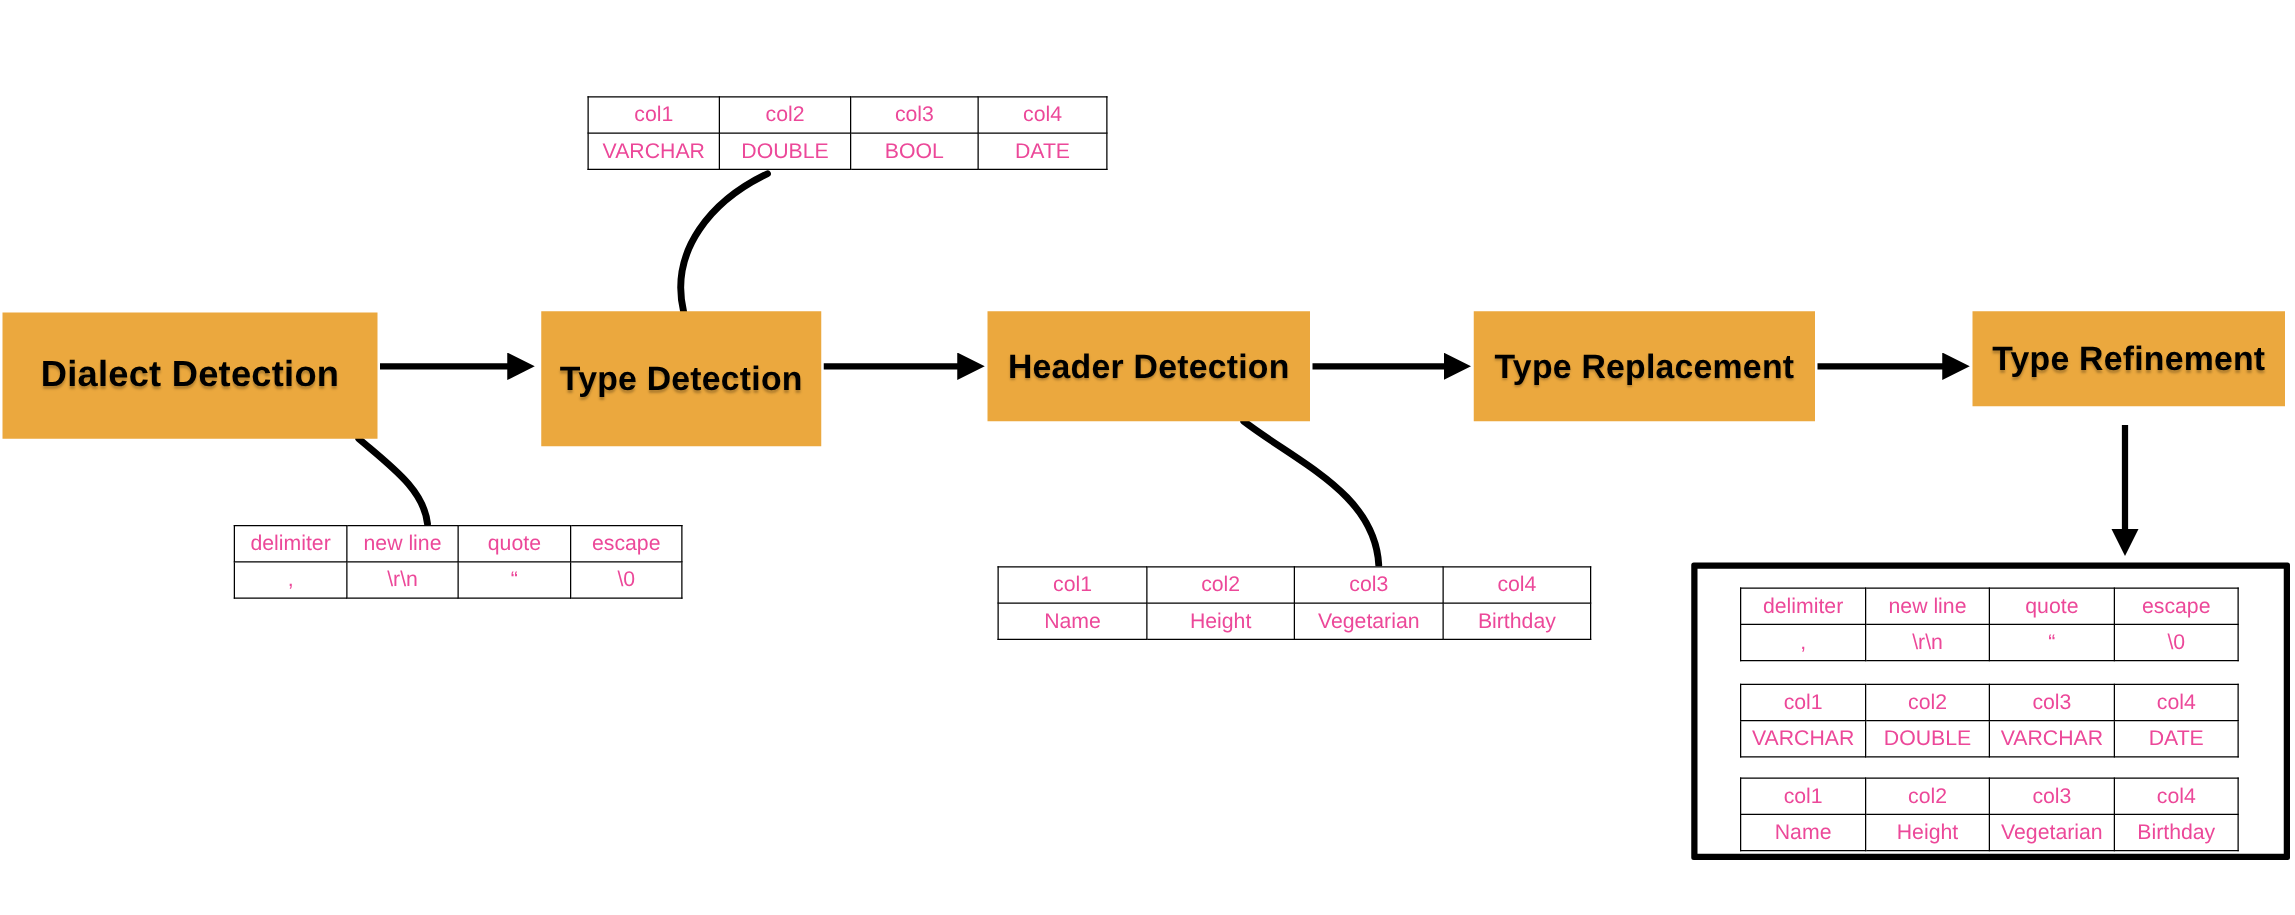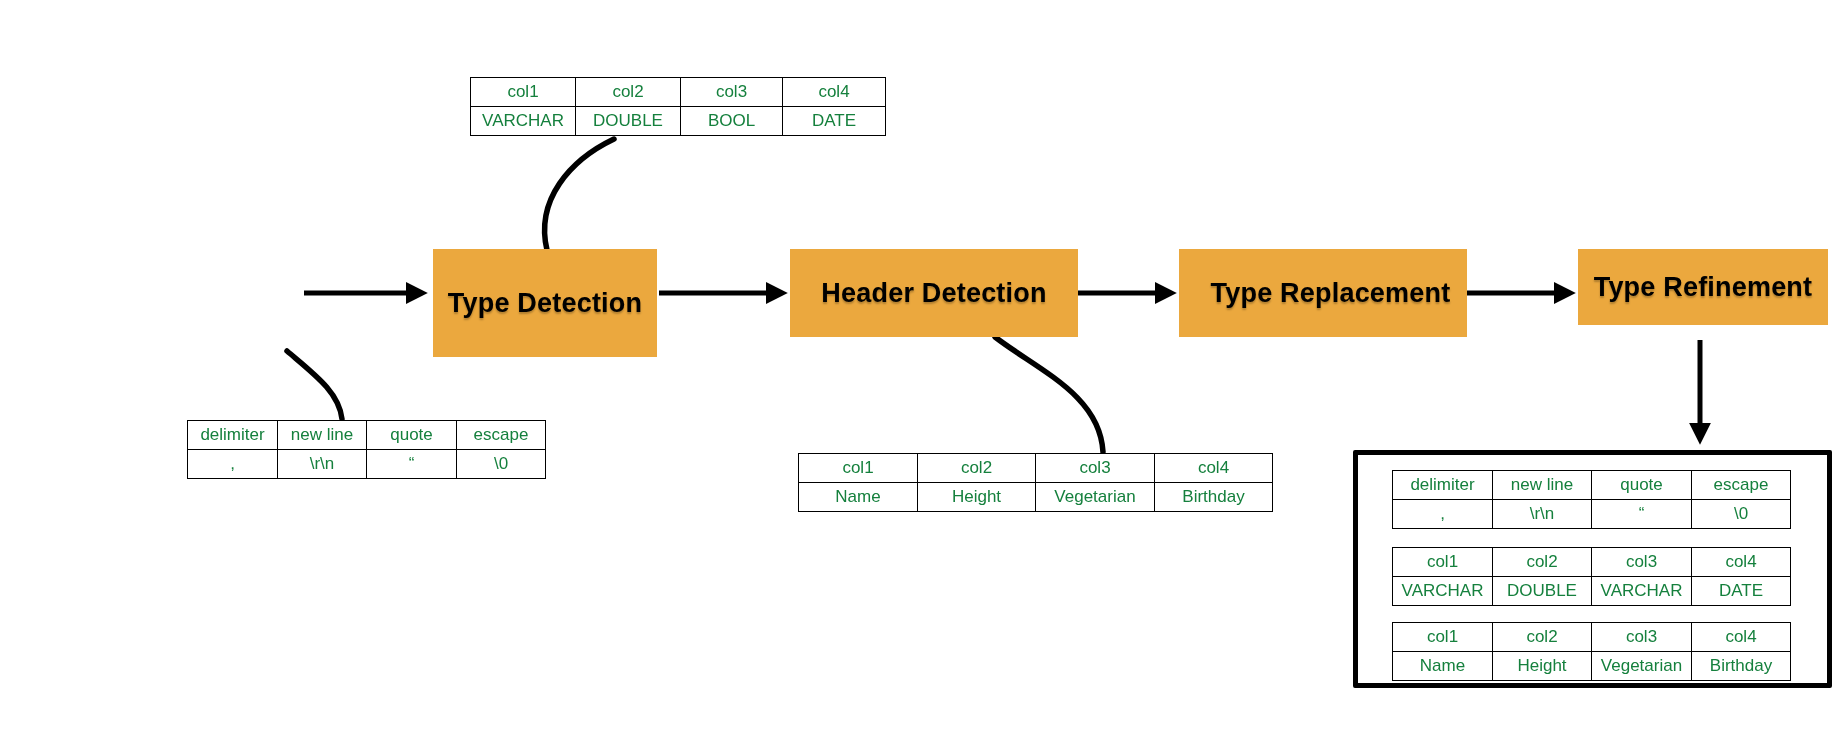--- a/index.html
+++ b/index.html
@@ -10,27 +10,27 @@
   .wire-layer{position:absolute;left:0;top:0;width:1836px;height:732px;z-index:1;}
   .stage-box{
     position:absolute;z-index:2;background:#EBA83E;
     display:flex;align-items:center;justify-content:center;
     color:#000;font-weight:700;font-size:27px;letter-spacing:0.2px;
     text-shadow:0 2px 2px rgba(0,0,0,0.25);
     white-space:nowrap;
   }
   .stage-dialect{left:2px;top:250px;width:300px;height:101px;font-size:29px;}
   .stage-type-detection{left:433px;top:249px;width:224px;height:108px;}
-  .stage-header-detection{left:790px;top:249px;width:288px;height:88px;}
-  .stage-type-replacement{left:1179px;top:249px;width:273px;height:88px;padding-left:15px;}
+  .stage-header-detection{left:790px;top:249px;width:258px;height:88px;}
+  .stage-type-replacement{left:1179px;top:249px;width:273px;height:88px;}
   .stage-type-refinement{left:1578px;top:249px;width:250px;height:76px;}
 
   table.mini{
     position:absolute;z-index:3;border-collapse:collapse;background:#ffffff;
-    table-layout:fixed;font-size:17px;color:#15803d;
+    table-layout:fixed;font-size:17px;color:#ec4899;
   }
   table.mini td{
     border:1.5px solid #000;text-align:center;vertical-align:middle;
     height:28px;padding:0 2px;overflow:hidden;white-space:nowrap;
   }
   .tbl-types-initial{left:470px;top:77px;width:415px;}
   .tbl-dialect{left:187px;top:420px;width:358px;}
   .tbl-header{left:798px;top:453px;width:474px;}
 
   .result-box{
@@ -56,20 +56,23 @@
     <path d="M 304 293 L 408 293" stroke="#000" stroke-width="5" fill="none" marker-end="url(#ah)"></path>
     <path d="M 659 293 L 768 293" stroke="#000" stroke-width="5" fill="none" marker-end="url(#ah)"></path>
     <path d="M 1050 293 L 1157 293" stroke="#000" stroke-width="5" fill="none" marker-end="url(#ah)"></path>
     <path d="M 1454 293 L 1556 293" stroke="#000" stroke-width="5" fill="none" marker-end="url(#ah)"></path>
     <path d="M 1700 340 L 1700 425" stroke="#000" stroke-width="5" fill="none" marker-end="url(#ah)"></path>
     <path d="M 614 139 C 570 160, 535 200, 547 250" stroke="#000" stroke-width="5.5" fill="none" stroke-linecap="round"></path>
     <path d="M 287 351 C 314 374, 339 392, 342 419" stroke="#000" stroke-width="5.5" fill="none" stroke-linecap="round"></path>
     <path d="M 995 337 C 1038 370, 1100 395, 1103 452" stroke="#000" stroke-width="5.5" fill="none" stroke-linecap="round"></path>
   </svg>
 
+  <div class="stage-box stage-dialect">
+    <span>Dialect Detection</span>
+  </div>
   <div class="stage-box stage-type-detection">
     <span>Type Detection</span>
   </div>
   <div class="stage-box stage-header-detection">
     <span>Header Detection</span>
   </div>
   <div class="stage-box stage-type-replacement">
     <span>Type Replacement</span>
   </div>
   <div class="stage-box stage-type-refinement">

